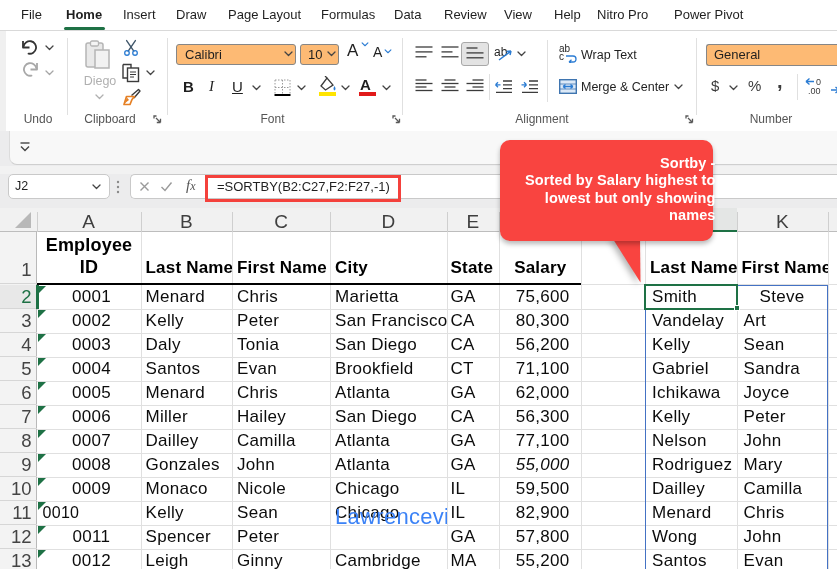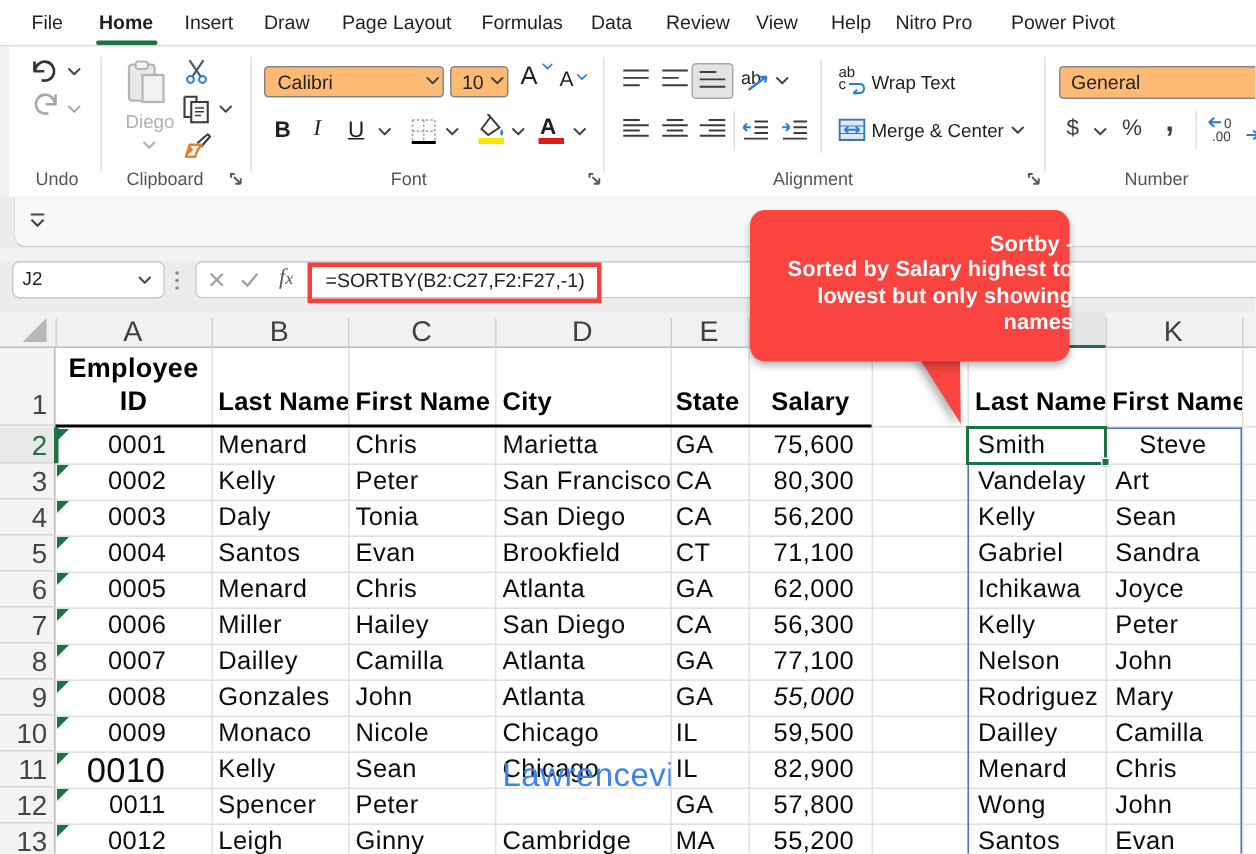--- a/index.html
+++ b/index.html
@@ -381,21 +381,21 @@
 <div class="ab" style="left:38px;top:454.1px;width:0;height:0;border-left:8px solid #1e7145;border-bottom:8px solid transparent;"></div>
 <div class="cell" style="left:37.5px;top:477.1px;width:103.0px;height:24.1px;font-size:17px;color:#0c0c0c;letter-spacing:0.3px;line-height:24px;text-align:center;text-indent:5px;">0009</div>
 <div class="cell" style="left:141.5px;top:477.1px;width:90.5px;height:24.1px;font-size:17px;color:#0c0c0c;letter-spacing:0.3px;line-height:24px;padding-left:4px;">Monaco</div>
 <div class="cell" style="left:233.0px;top:477.1px;width:97.0px;height:24.1px;font-size:17px;color:#0c0c0c;letter-spacing:0.3px;line-height:24px;padding-left:4px;">Nicole</div>
 <div class="cell" style="left:331.0px;top:477.1px;width:115.5px;height:24.1px;font-size:17px;color:#0c0c0c;letter-spacing:0.3px;line-height:24px;padding-left:4px;">Chicago</div>
 <div class="cell" style="left:447.5px;top:477.1px;width:51.5px;height:24.1px;font-size:17px;color:#0c0c0c;letter-spacing:0.3px;line-height:24px;padding-left:3px;">IL</div>
 <div class="cell" style="left:500.0px;top:477.1px;width:80.5px;height:24.1px;font-size:17px;color:#0c0c0c;letter-spacing:0.3px;line-height:24px;text-align:right;padding-right:11px;">59,500</div>
 <div class="cell" style="left:646.0px;top:477.1px;width:90.5px;height:24.1px;font-size:17px;color:#0c0c0c;letter-spacing:0.3px;line-height:24px;padding-left:6px;">Dailley</div>
 <div class="cell" style="left:737.5px;top:477.1px;width:90.5px;height:24.1px;font-size:17px;color:#0c0c0c;letter-spacing:0.3px;line-height:24px;padding-left:6px;">Camilla</div>
 <div class="ab" style="left:38px;top:478.1px;width:0;height:0;border-left:8px solid #1e7145;border-bottom:8px solid transparent;"></div>
-<div class="cell" style="left:37.5px;top:501.2px;width:88px;height:24.1px;font-size:23px;color:#0c0c0c;letter-spacing:0.3px;line-height:24px;text-align:center;text-indent:5px;">0010</div>
+<div class="cell" style="left:37.5px;top:501.2px;width:88px;height:24.1px;font-size:16px;color:#0c0c0c;letter-spacing:0.3px;line-height:24px;text-align:left;text-indent:5px;">0010</div>
 <div class="cell" style="left:141.5px;top:501.2px;width:90.5px;height:24.1px;font-size:17px;color:#0c0c0c;letter-spacing:0.3px;line-height:24px;padding-left:4px;">Kelly</div>
 <div class="cell" style="left:233.0px;top:501.2px;width:97.0px;height:24.1px;font-size:17px;color:#0c0c0c;letter-spacing:0.3px;line-height:24px;padding-left:4px;">Sean</div>
 <div class="cell" style="left:331.0px;top:501.2px;width:115.5px;height:24.1px;font-size:17px;color:#0c0c0c;letter-spacing:0.3px;line-height:24px;padding-left:4px;">Chicago</div>
 <div class="cell" style="left:447.5px;top:501.2px;width:51.5px;height:24.1px;font-size:17px;color:#0c0c0c;letter-spacing:0.3px;line-height:24px;padding-left:3px;">IL</div>
 <div class="cell" style="left:500.0px;top:501.2px;width:80.5px;height:24.1px;font-size:17px;color:#0c0c0c;letter-spacing:0.3px;line-height:24px;text-align:right;padding-right:11px;">82,900</div>
 <div class="cell" style="left:646.0px;top:501.2px;width:90.5px;height:24.1px;font-size:17px;color:#0c0c0c;letter-spacing:0.3px;line-height:24px;padding-left:6px;">Menard</div>
 <div class="cell" style="left:737.5px;top:501.2px;width:90.5px;height:24.1px;font-size:17px;color:#0c0c0c;letter-spacing:0.3px;line-height:24px;padding-left:6px;">Chris</div>
 <div class="ab" style="left:38px;top:502.2px;width:0;height:0;border-left:8px solid #1e7145;border-bottom:8px solid transparent;"></div>
 <div class="cell" style="left:37.5px;top:525.3px;width:103.0px;height:24.1px;font-size:17px;color:#0c0c0c;letter-spacing:0.3px;line-height:24px;text-align:center;text-indent:5px;">0011</div>
 <div class="cell" style="left:141.5px;top:525.3px;width:90.5px;height:24.1px;font-size:17px;color:#0c0c0c;letter-spacing:0.3px;line-height:24px;padding-left:4px;">Spencer</div>

